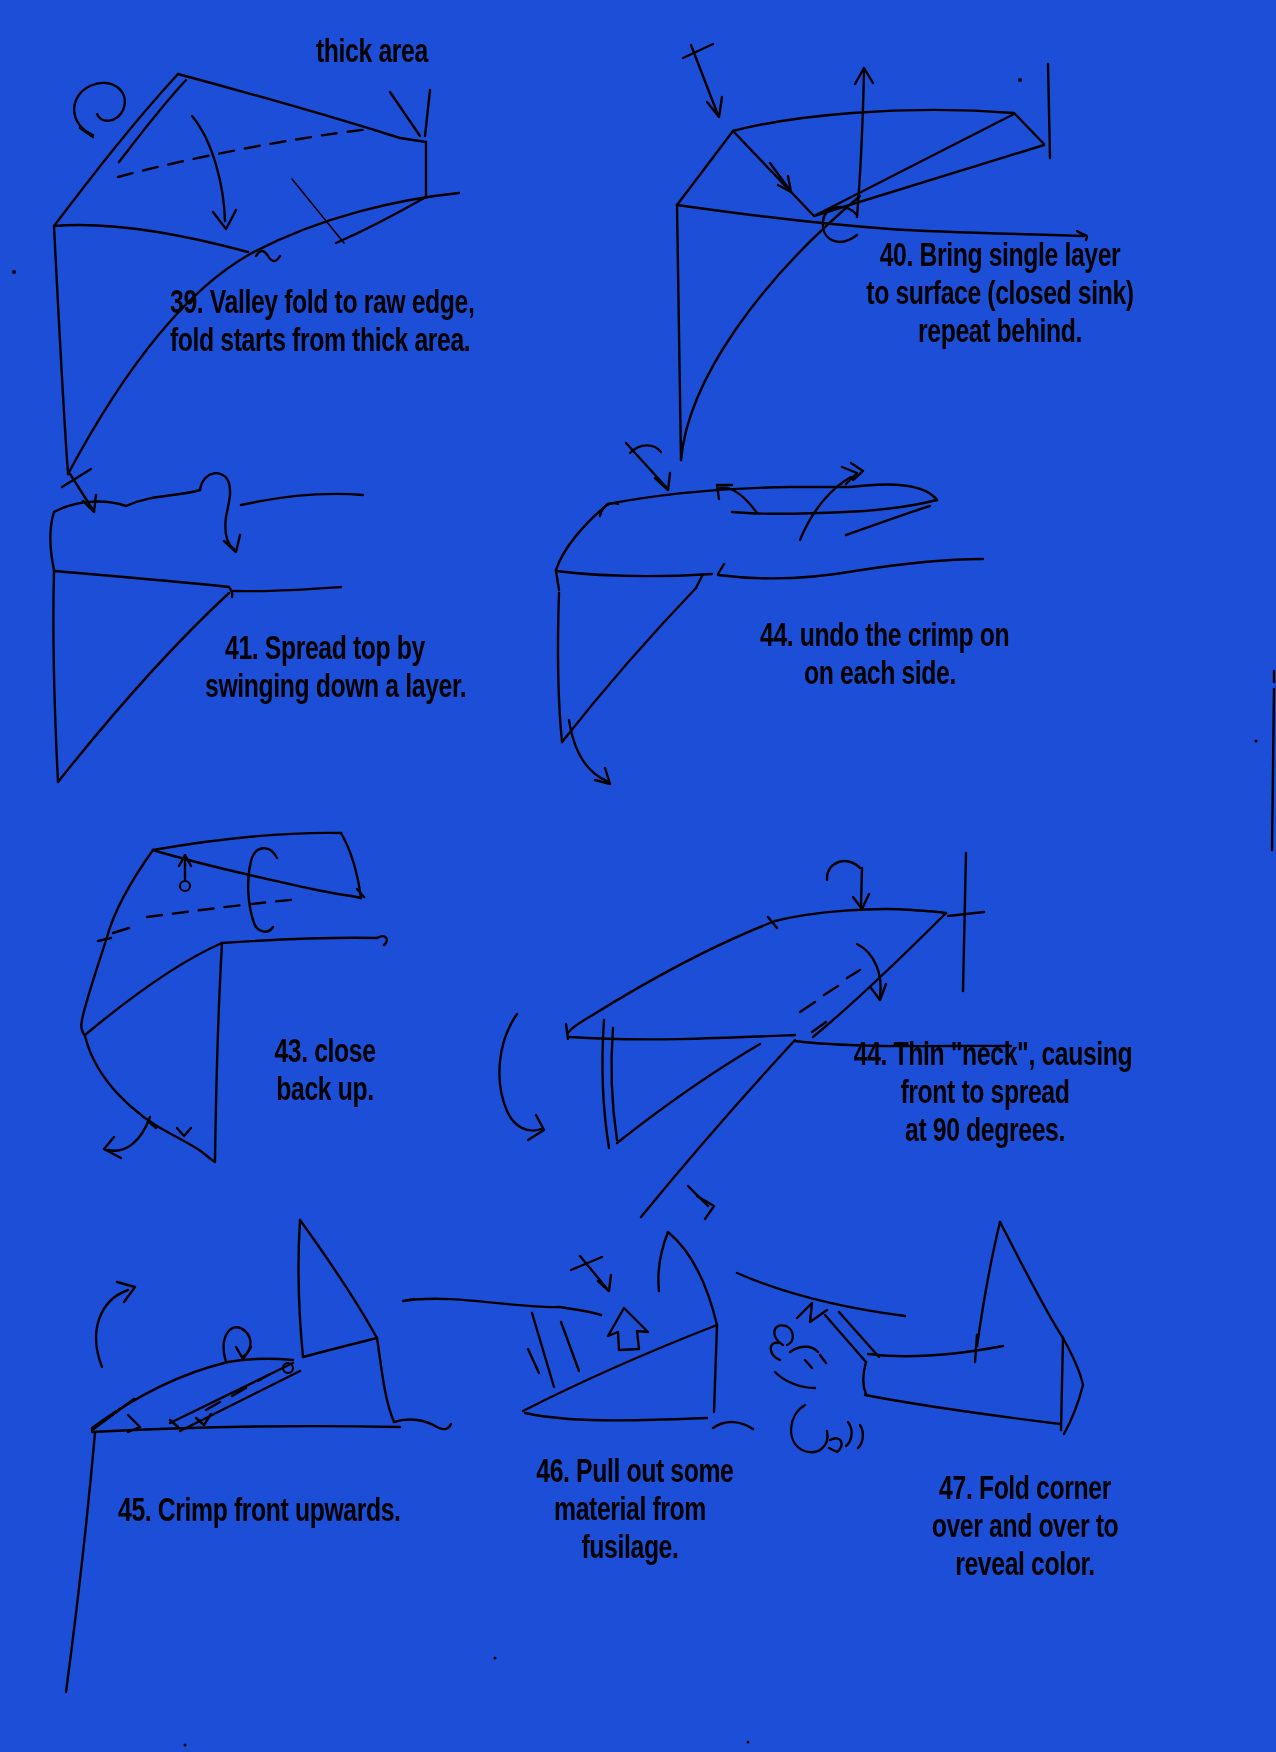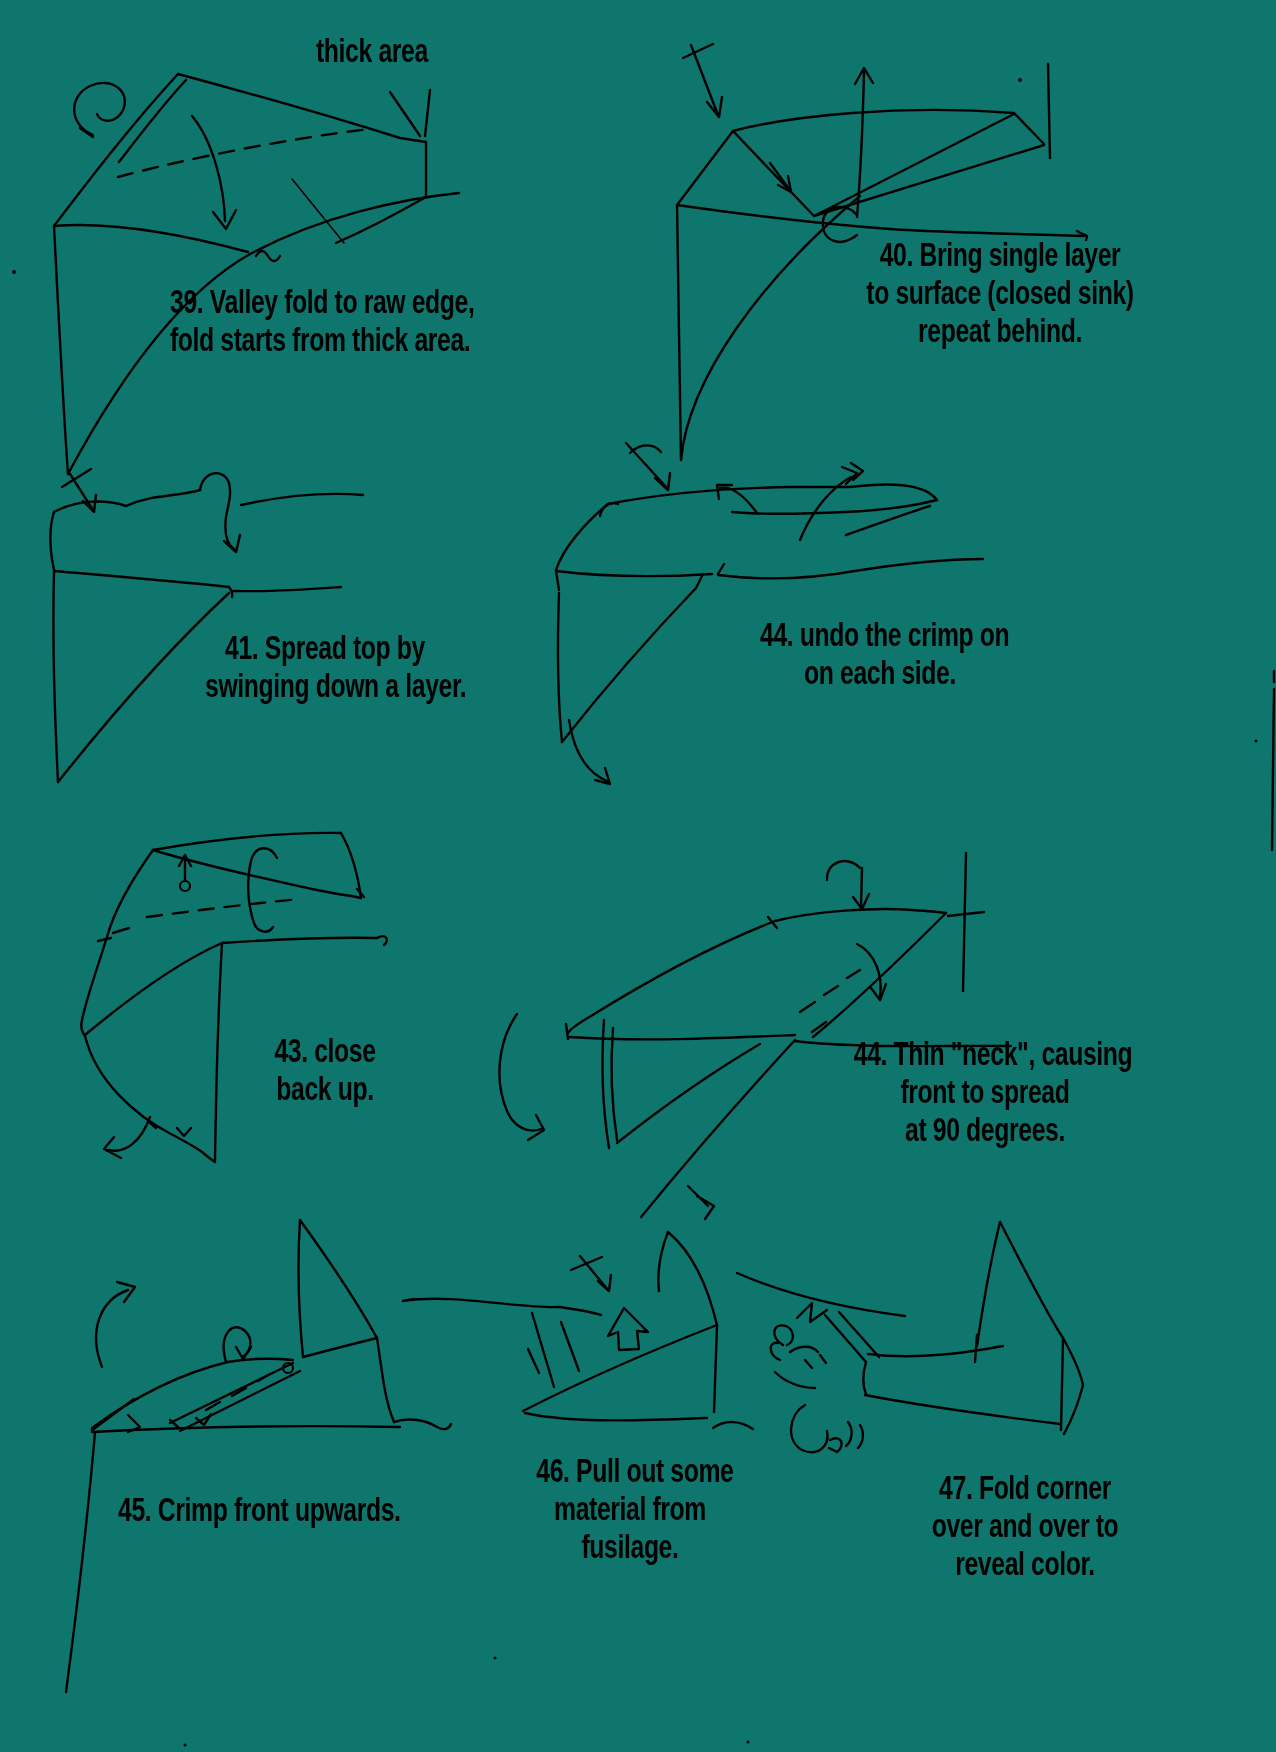--- a/index.html
+++ b/index.html
@@ -1,19 +1,19 @@
 <!DOCTYPE html>
 <html><head>
 <meta charset="utf-8">
 <style>
   html,body{margin:0;padding:0;background:#e8e8e8;}
   .page{
     position:relative;
     width:1276px;height:1752px;
-    background:#0f766e;
+    background:#1d4ed8;
     overflow:hidden;
     font-family:"Liberation Sans", sans-serif;
   }
   .art{position:absolute;left:0;top:0;width:1276px;height:1752px;}
   .art path{fill:none;stroke:#000;stroke-width:2.4;stroke-linecap:round;stroke-linejoin:round;}
   .art path.dash{stroke-dasharray:15 11;}
   .art path.fine{stroke-width:1.6;}
   .art circle.dot{fill:#000;stroke:none;}
   .art circle.ring{fill:none;stroke:#000;stroke-width:2.2;}
   .cap{

